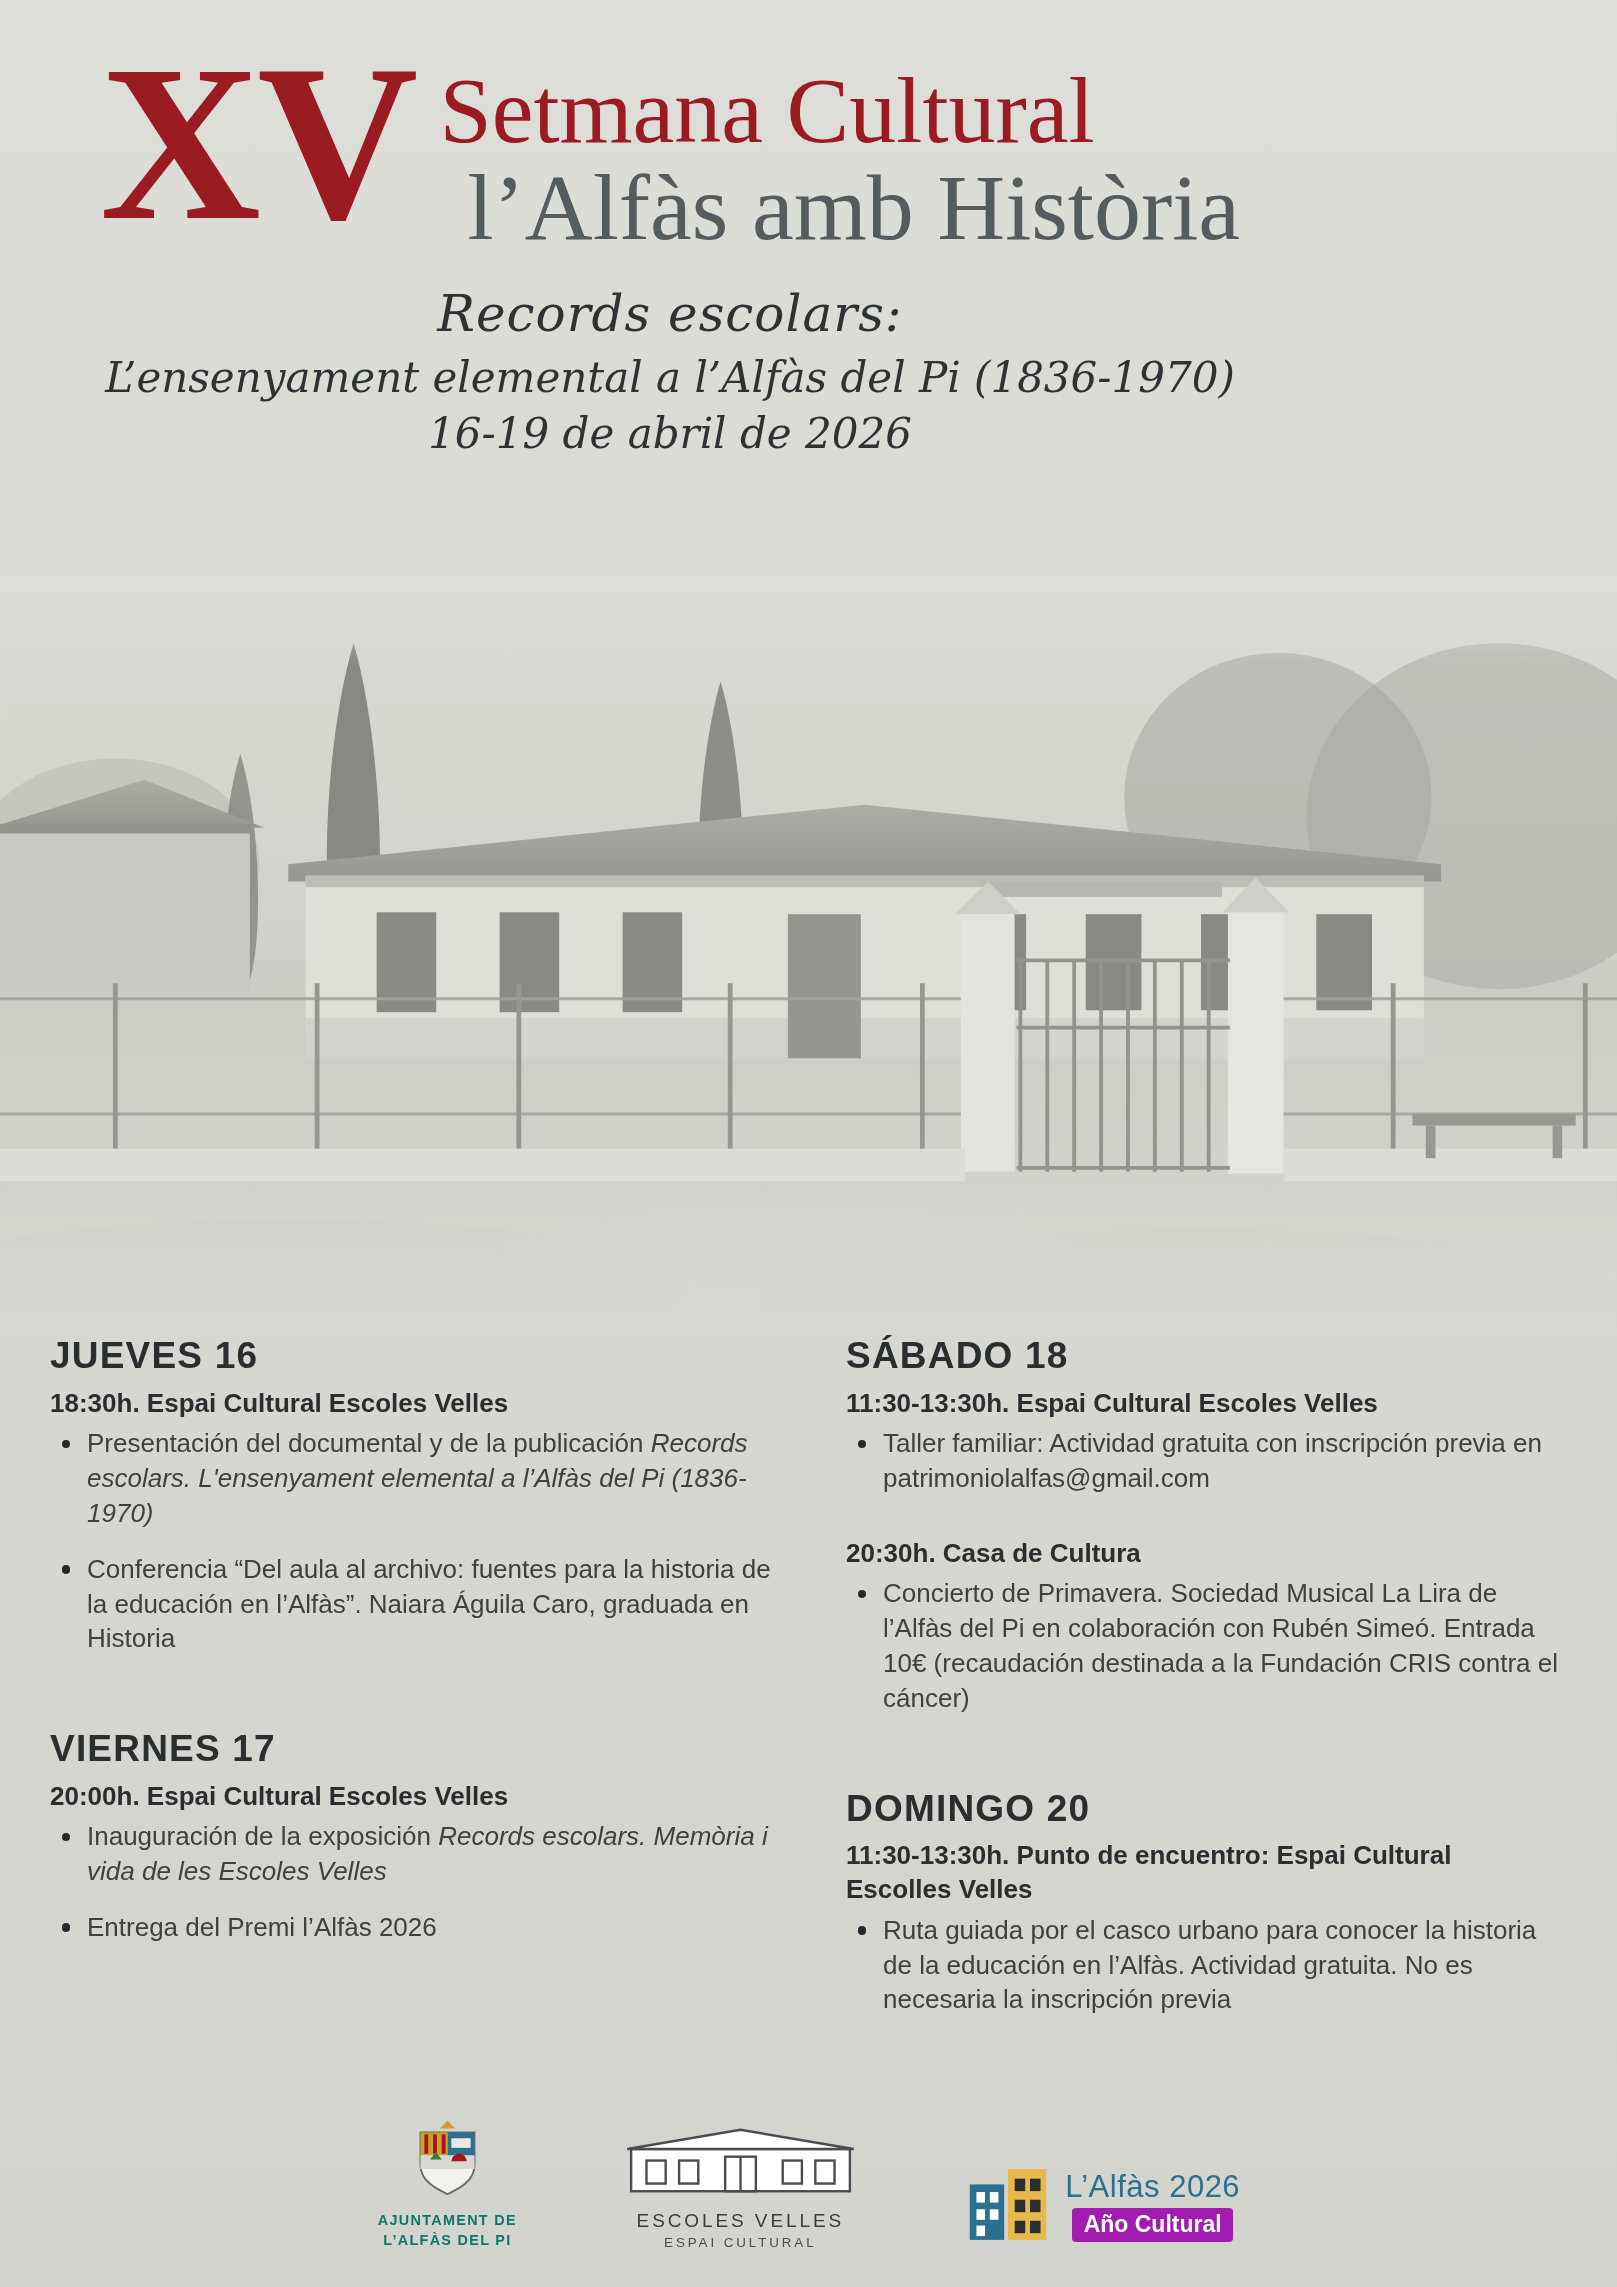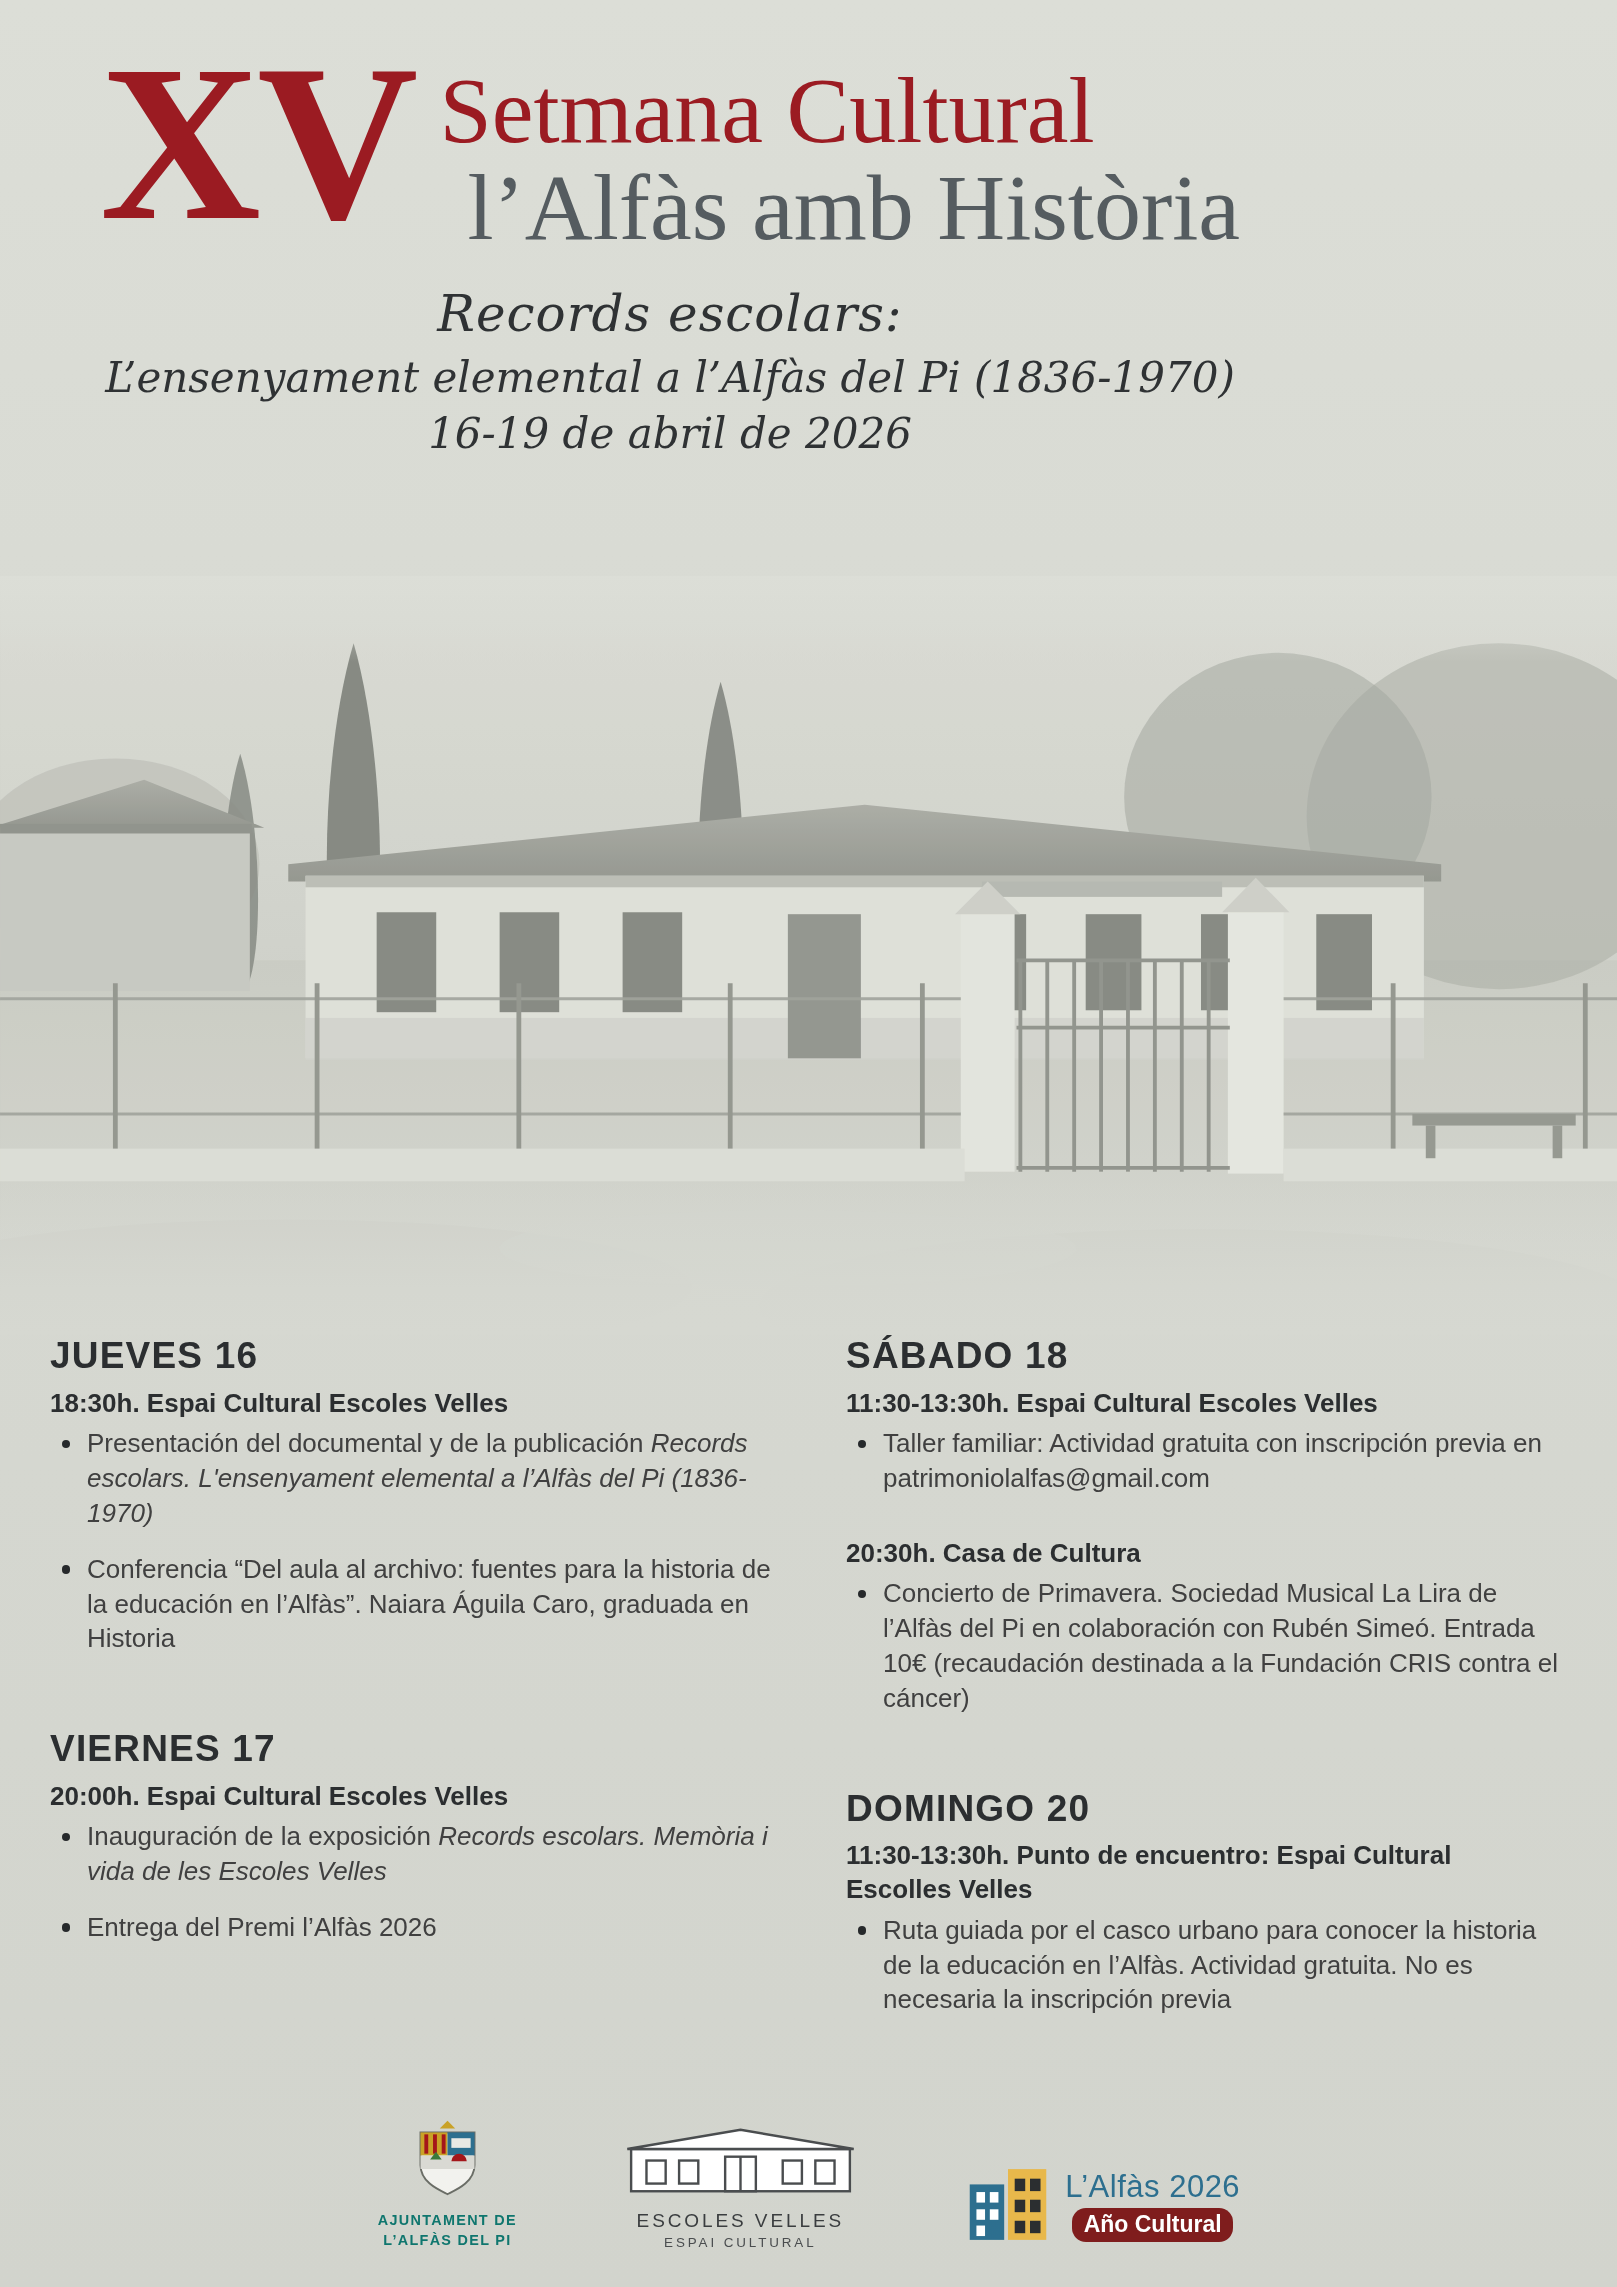--- a/index.html
+++ b/index.html
@@ -207,26 +207,26 @@
   }
   .alfas-text .l1 {
     font-size: 31px;
     color: #2d6f8f;
     font-weight: 400;
     letter-spacing: 0.5px;
     line-height: 1.05;
   }
   .alfas-text .l2 {
     margin-top: 3.8px;
-    background: #7f1d1d;
+    background: #a21caf;
     color: #ffffff;
     font-size: 23px;
     font-weight: 700;
     padding: 2.9px 11.5px 3.8px 11.5px;
-    border-radius: 14px;
+    border-radius: 4px;
     display: inline-block;
   }
   .dip-logo {
     display: flex;
     align-items: center;
     gap: 15.4px;
   }
   .dip-text .d1 {
     font-size: 21px;
     color: #2d6f8f;

